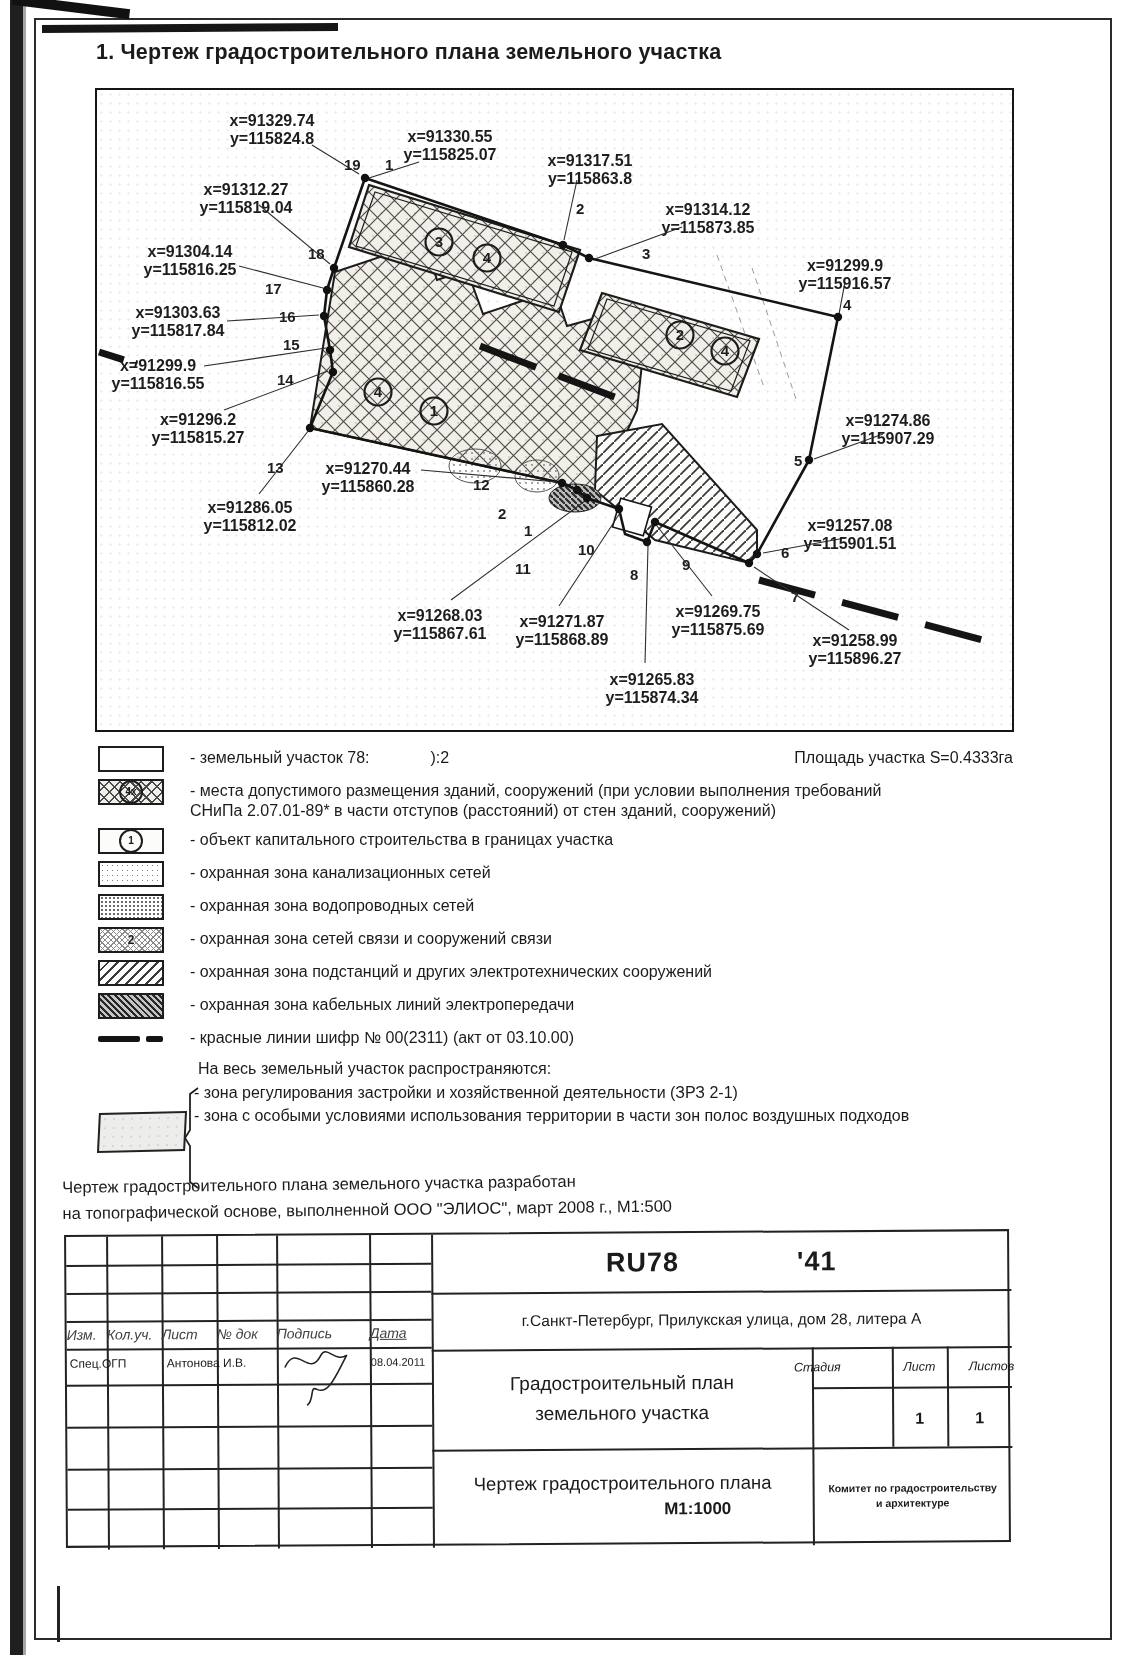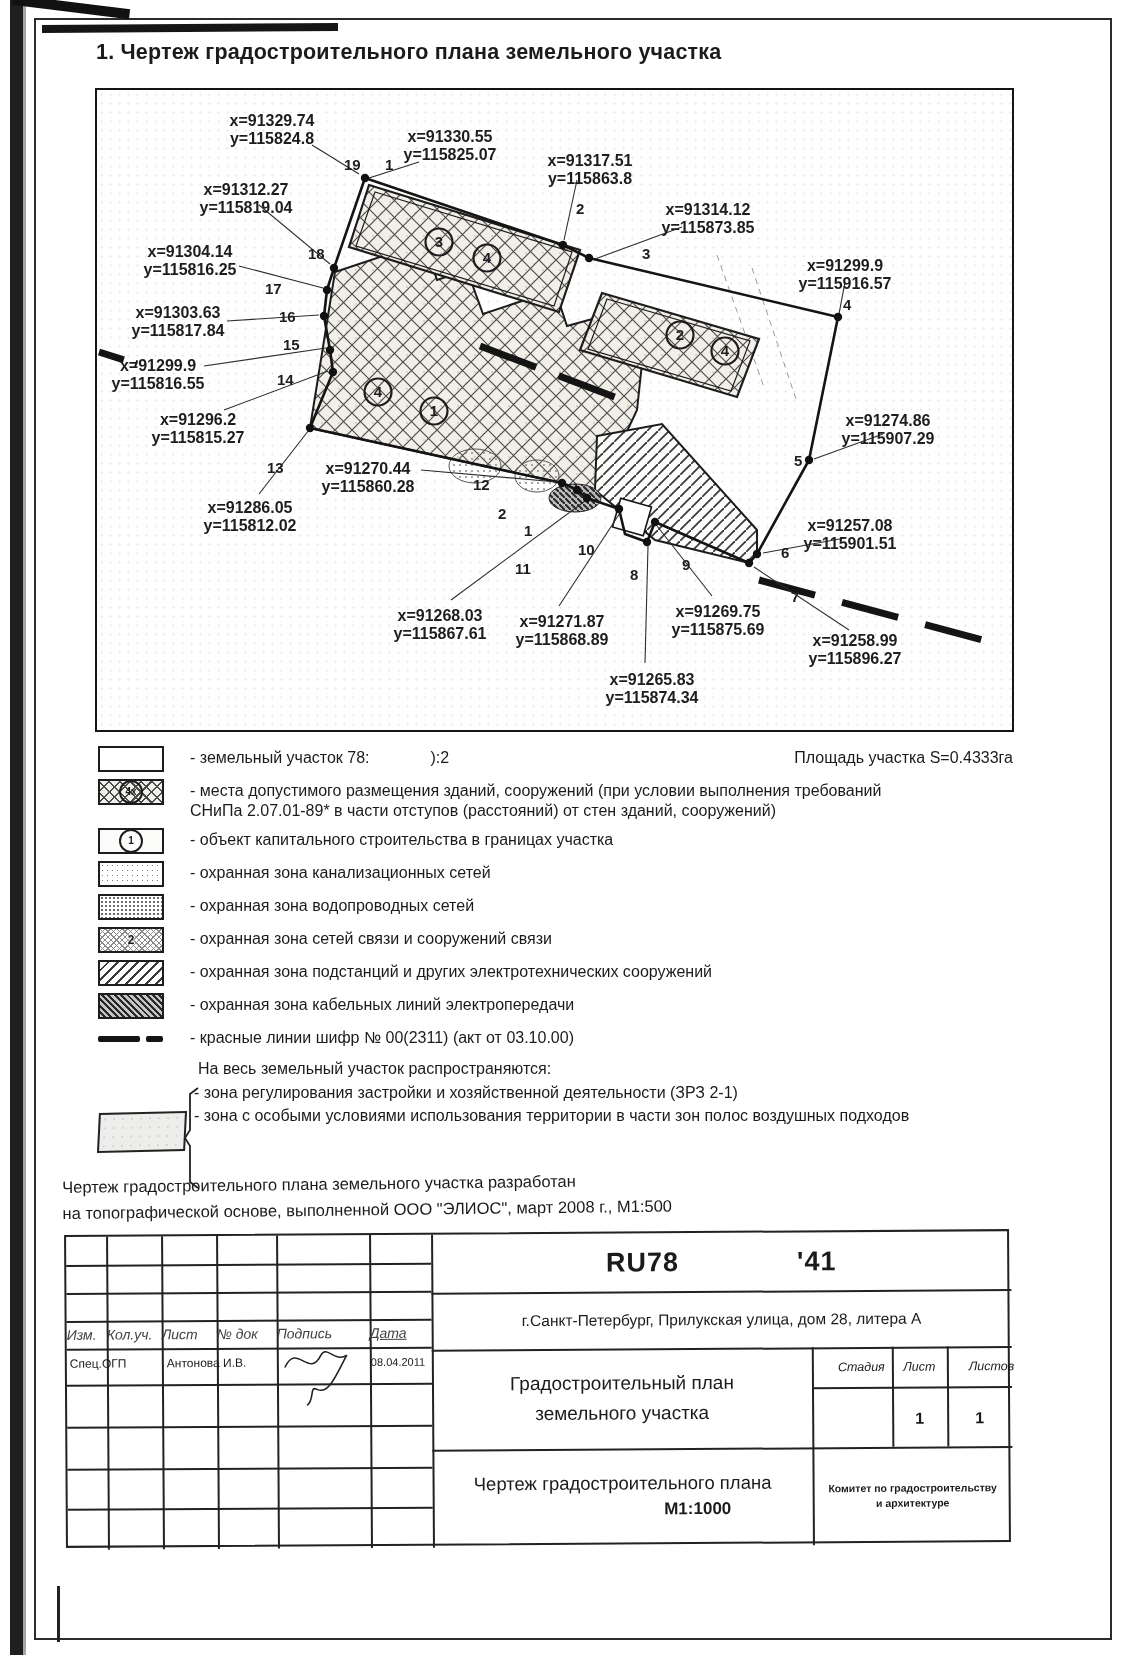--- a/index.html
+++ b/index.html
@@ -364,21 +364,21 @@
 
     <div class="ru-row">
       <span>RU78</span>
       <span>'41</span>
     </div>
     <div class="addr">г.Санкт-Петербург, Прилукская улица, дом 28, литера А</div>
     <div class="doc-name">
       <div>Градостроительный план</div>
       <div>земельного участка</div>
     </div>
-    <div class="stage-h" style="left:758px;top:128px;width:73px;">Стадия</div>
+    <div class="stage-h" style="left:714px;top:128px;width:73px;">Стадия</div>
     <div class="stage-h" style="left:825px;top:128px;width:55px;">Лист</div>
     <div class="stage-h" style="left:880px;top:128px;width:65px;padding-left:12px;">Листов</div>
     <div class="stage-v" style="left:825px;top:178px;width:55px;">1</div>
     <div class="stage-v" style="left:880px;top:178px;width:65px;">1</div>
     <div class="bottom-name">
       <div>Чертеж градостроительного плана</div>
       <div class="bottom-scale">М1:1000</div>
     </div>
     <div class="committee">
       <div>Комитет по градостроительству</div>

